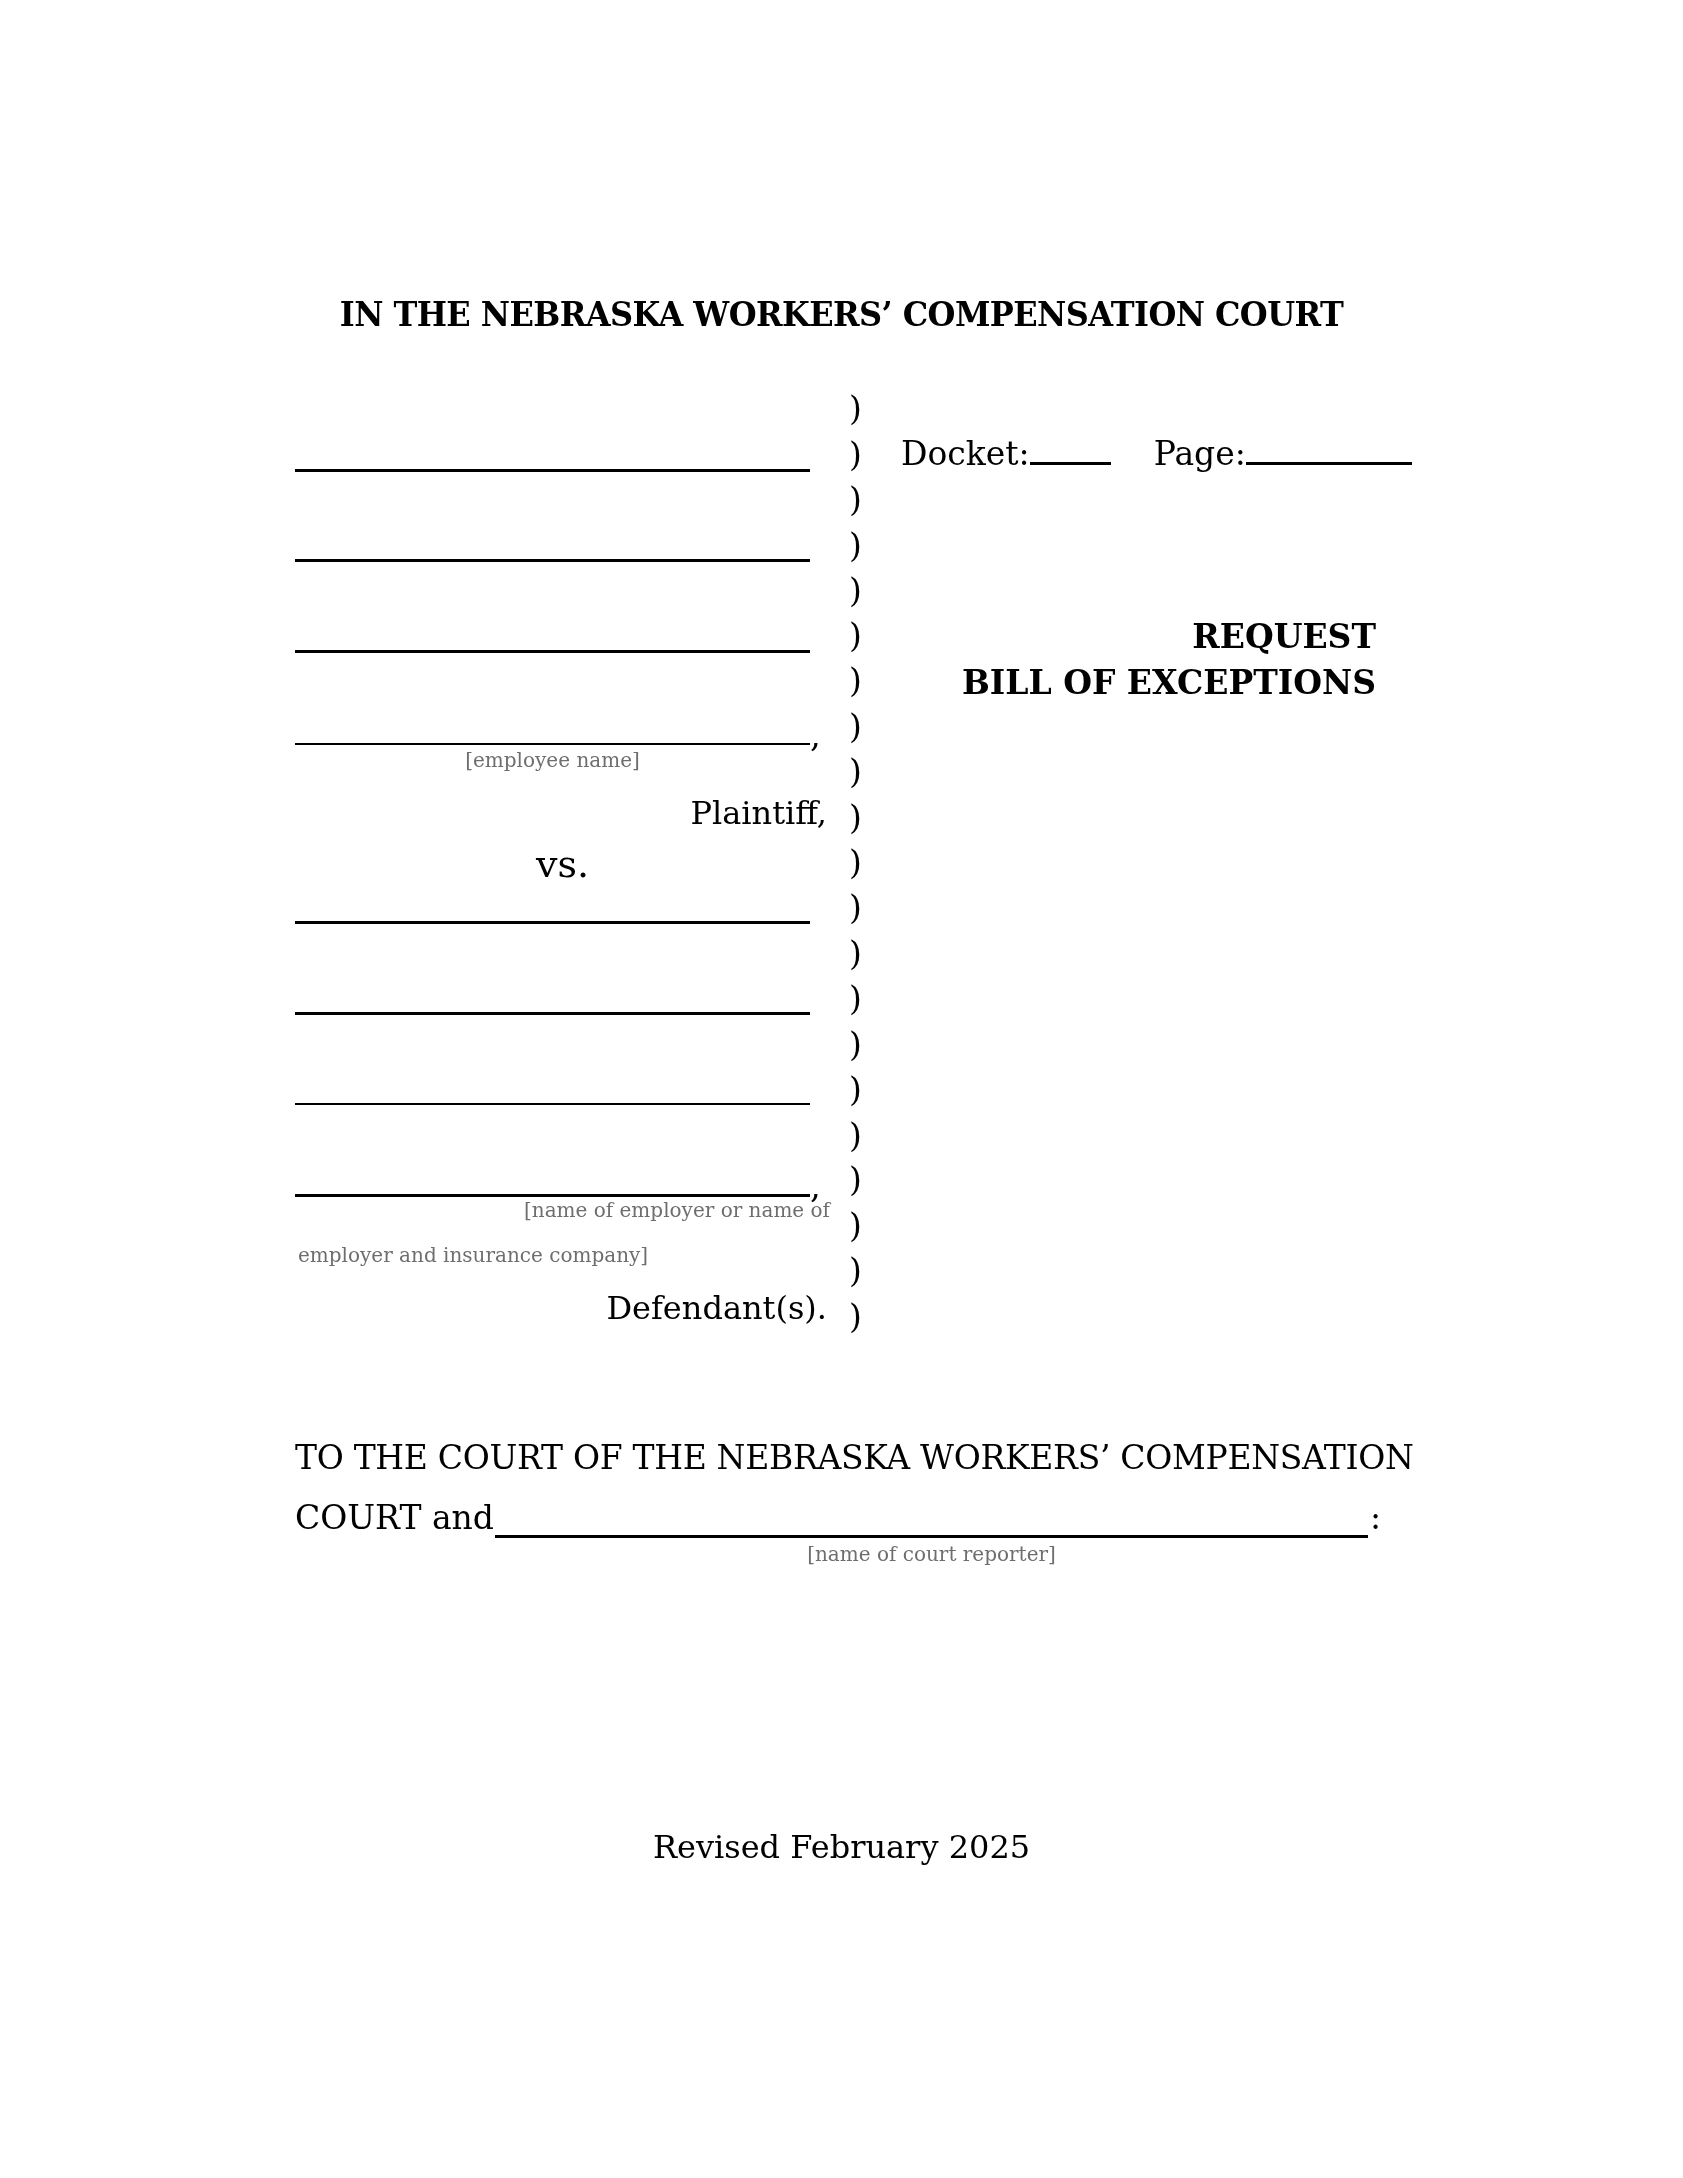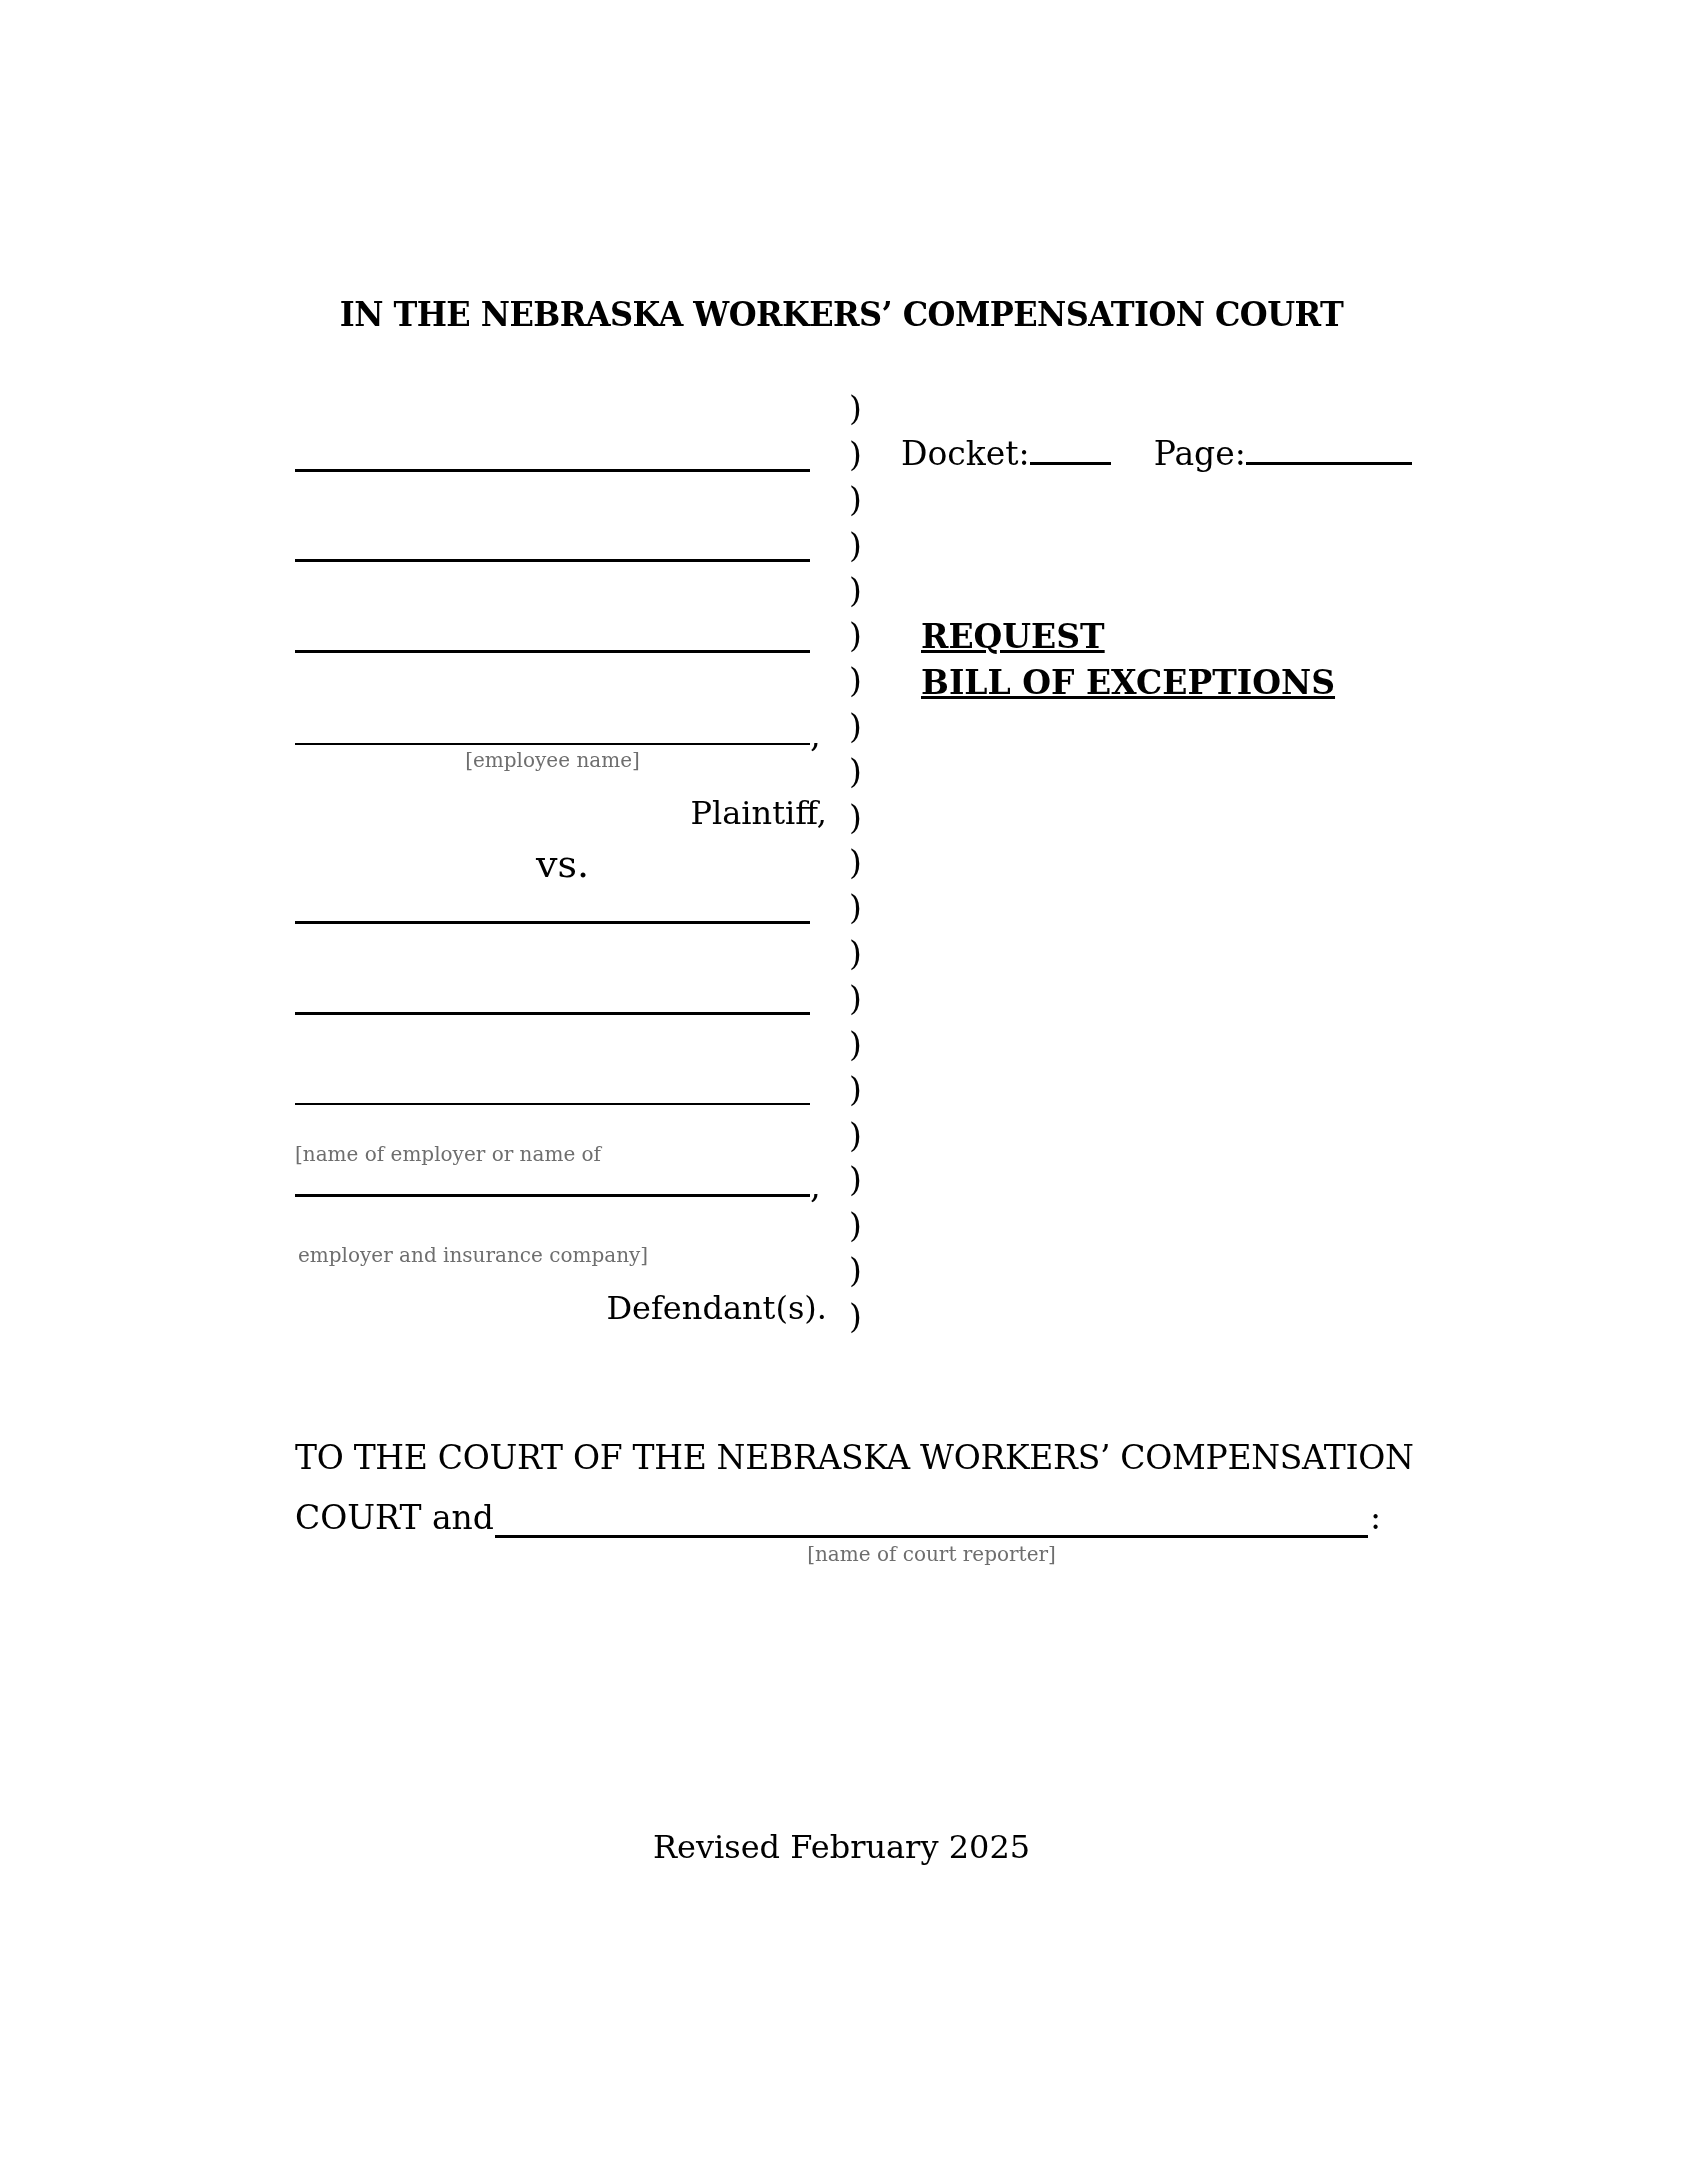--- a/index.html
+++ b/index.html
@@ -49,25 +49,24 @@
       font-size: 33px;
     }
     .blank {
       display: inline-block;
       border-bottom: 3px solid #000;
       vertical-align: baseline;
       height: 1px;
     }
     .request-title {
       left: 921px; width: 455px; top: 614px;
-      text-align: left;
+      text-align: right;
       font-weight: bold;
       font-size: 33px;
       line-height: 46px;
-      text-decoration: underline;
     }
     .clerk-line1 {
       left: 295px; top: 1438px;
       font-size: 33px;
       letter-spacing: -0.3px;
     }
     .clerk-line2 {
       left: 295px; top: 1498px;
       font-size: 33px;
     }
@@ -130,21 +129,21 @@
   <div class="abs label" style="left:295px; width:532px; top:794px; text-align:right;">Plaintiff,</div>
   <div class="abs label" style="left:295px; width:535px; top:842px; text-align:center; font-size:38px;">vs.</div>
 </div>
 
 <div>
   <div class="line" style="top:921px"></div>
   <div class="line" style="top:1012px"></div>
   <div class="line thin" style="top:1103px"></div>
   <div class="line" style="top:1194px"></div>
   <span class="comma" style="left:810px; top:1166px">,</span>
-  <div class="abs placeholder" style="left:295px; width:535px; top:1142px; text-align:left;">[name of employer or name of</div>
+  <div class="abs placeholder" style="left:295px; width:535px; top:1198px; text-align:right;">[name of employer or name of</div>
   <div class="abs placeholder" style="left:298px; width:543px; top:1243px; text-align:left;">employer and insurance company]</div>
   <div class="abs label" style="left:295px; width:532px; top:1289px; text-align:right;">Defendant(s).</div>
 </div>
 
 <div class="abs docket-row">
   <span>Docket:</span><span class="blank" style="width:81px"></span>
   <span style="display:inline-block; width:22px;"></span>
   <span>Page:</span><span class="blank" style="width:166px"></span>
 </div>
 

